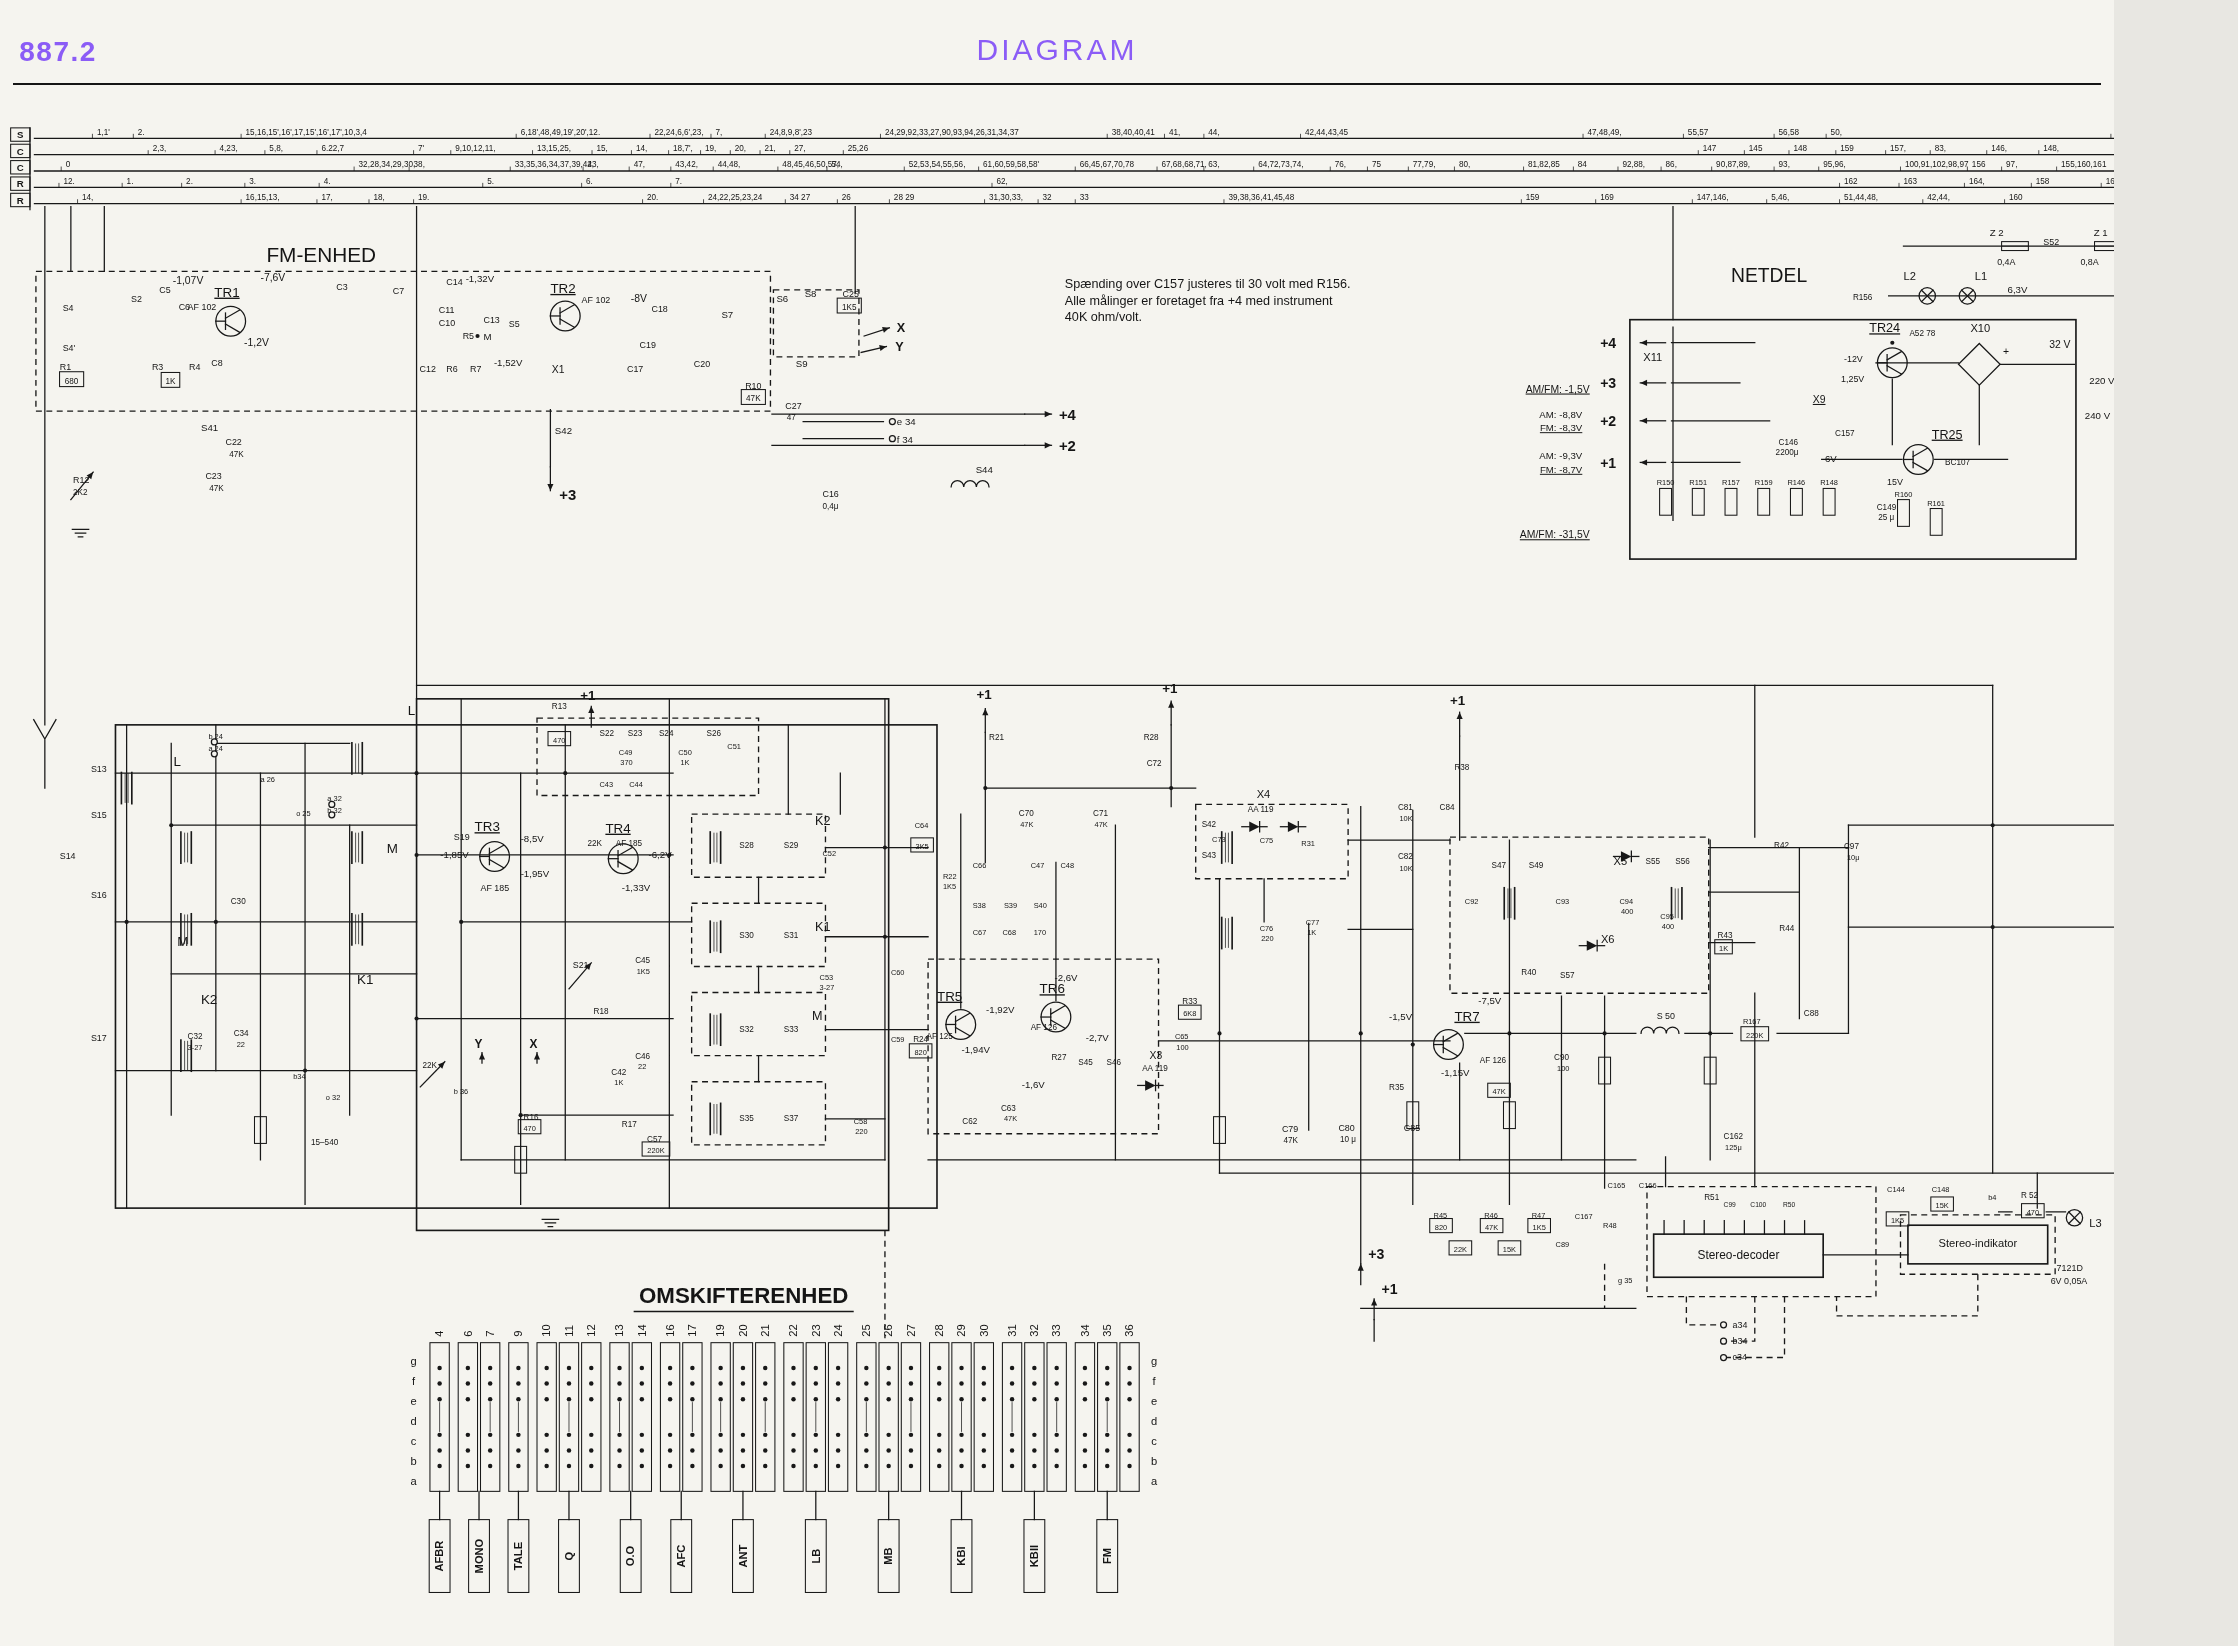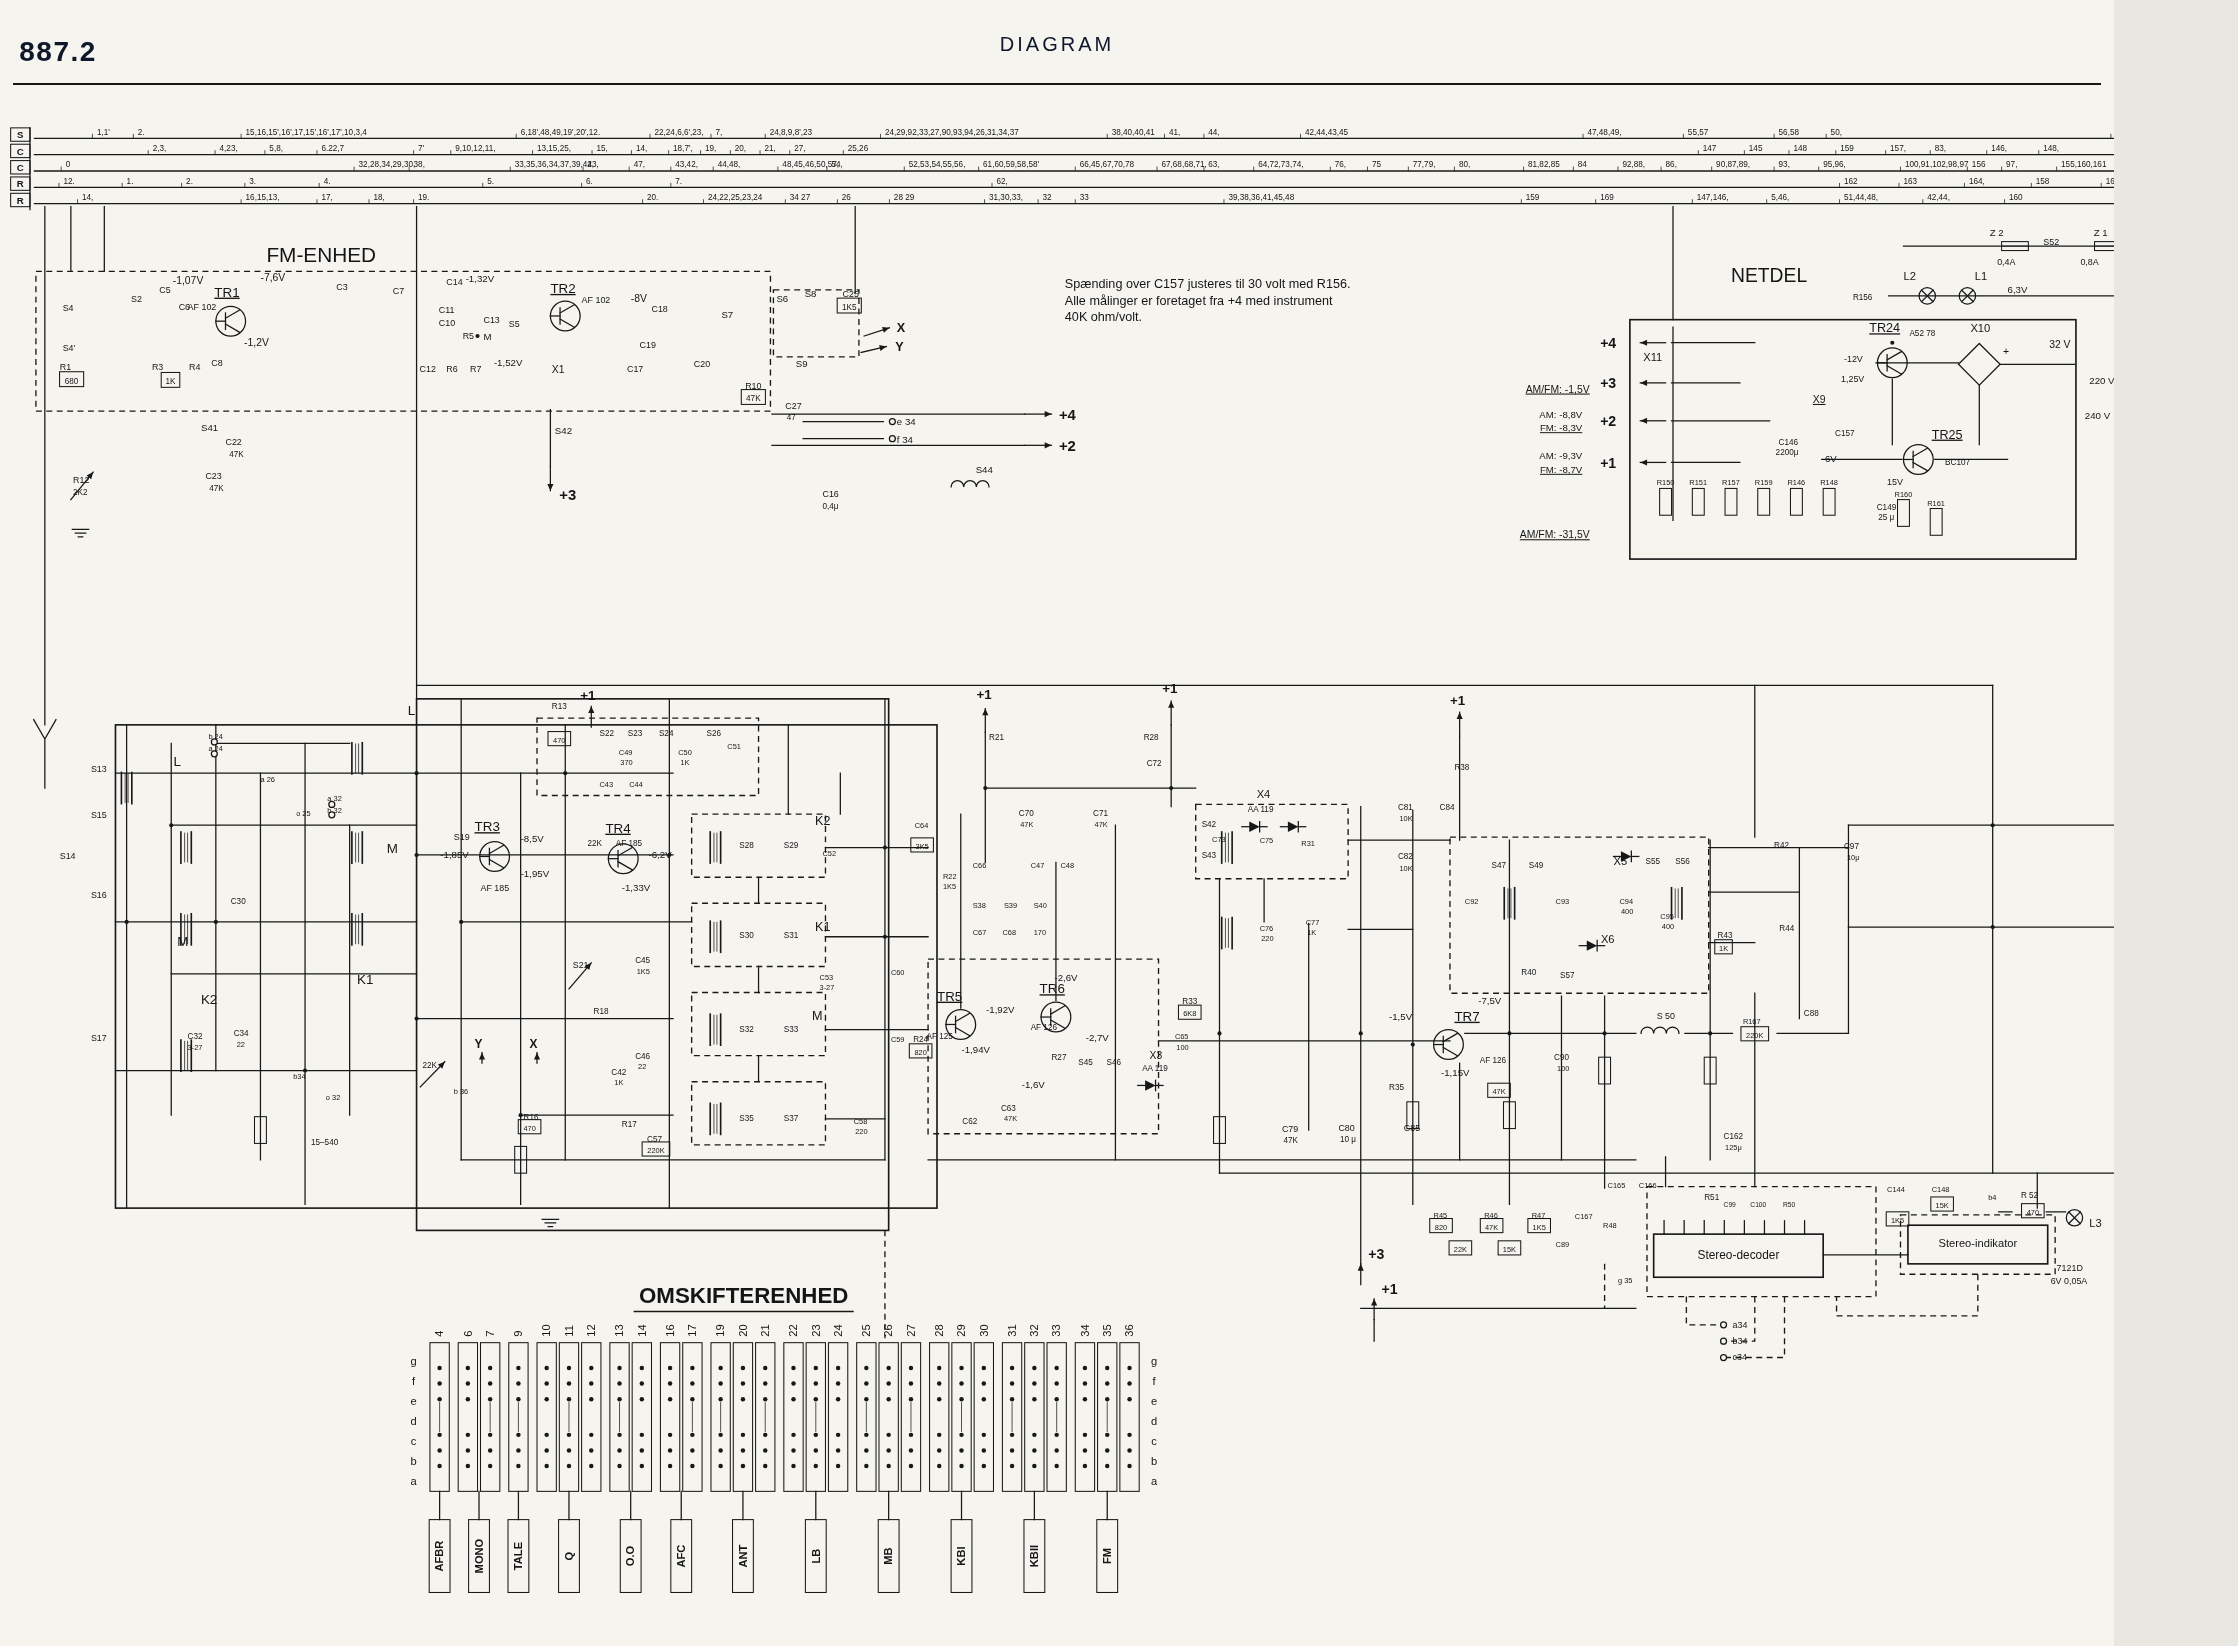--- a/index.html
+++ b/index.html
@@ -1,19 +1,19 @@
 <!DOCTYPE html>
 <html style="font-size:12px"><head>
 <meta charset="utf-8">
 <style>
   html,body{margin:0;padding:0;background:#e8e7e2;}
   #page{position:relative;width:2114px;height:1646px;background:#f5f4ef;overflow:hidden;
-        font-family:"Liberation Sans",sans-serif;color:#0f172a;}
+        font-family:"Liberation Sans",sans-serif;color:#8b5cf6;}
   .hdr-num{position:absolute;left:19.3px;top:36px;font-size:28px;font-weight:bold;letter-spacing:1.5px;}
-  .hdr-title{position:absolute;left:0;right:0;top:33px;text-align:center;font-size:20px;letter-spacing:3px;}
+  .hdr-title{position:absolute;left:0;right:0;top:33px;text-align:center;font-size:30px;letter-spacing:3px;}
   .hdr-rule{position:absolute;left:13.4px;right:13.4px;top:83px;height:2.2px;background:#151515;}
   svg{position:absolute;left:0;top:0;}
   svg text{fill:#151515;font-family:"Liberation Sans",sans-serif;}
   .w{stroke:#181818;stroke-width:1.7;fill:none;stroke-linecap:square;}
   .w2{stroke:#181818;stroke-width:2.2;fill:none;}
   .wd{stroke:#181818;stroke-width:1.8;fill:none;stroke-dasharray:8 6;}
   .thin{stroke:#181818;stroke-width:1;fill:none;}
   .f{fill:#181818;stroke:none;}
   .cbox{fill:none;stroke:#181818;stroke-width:1.4;}
   .paper{fill:#f5f4ef;}

